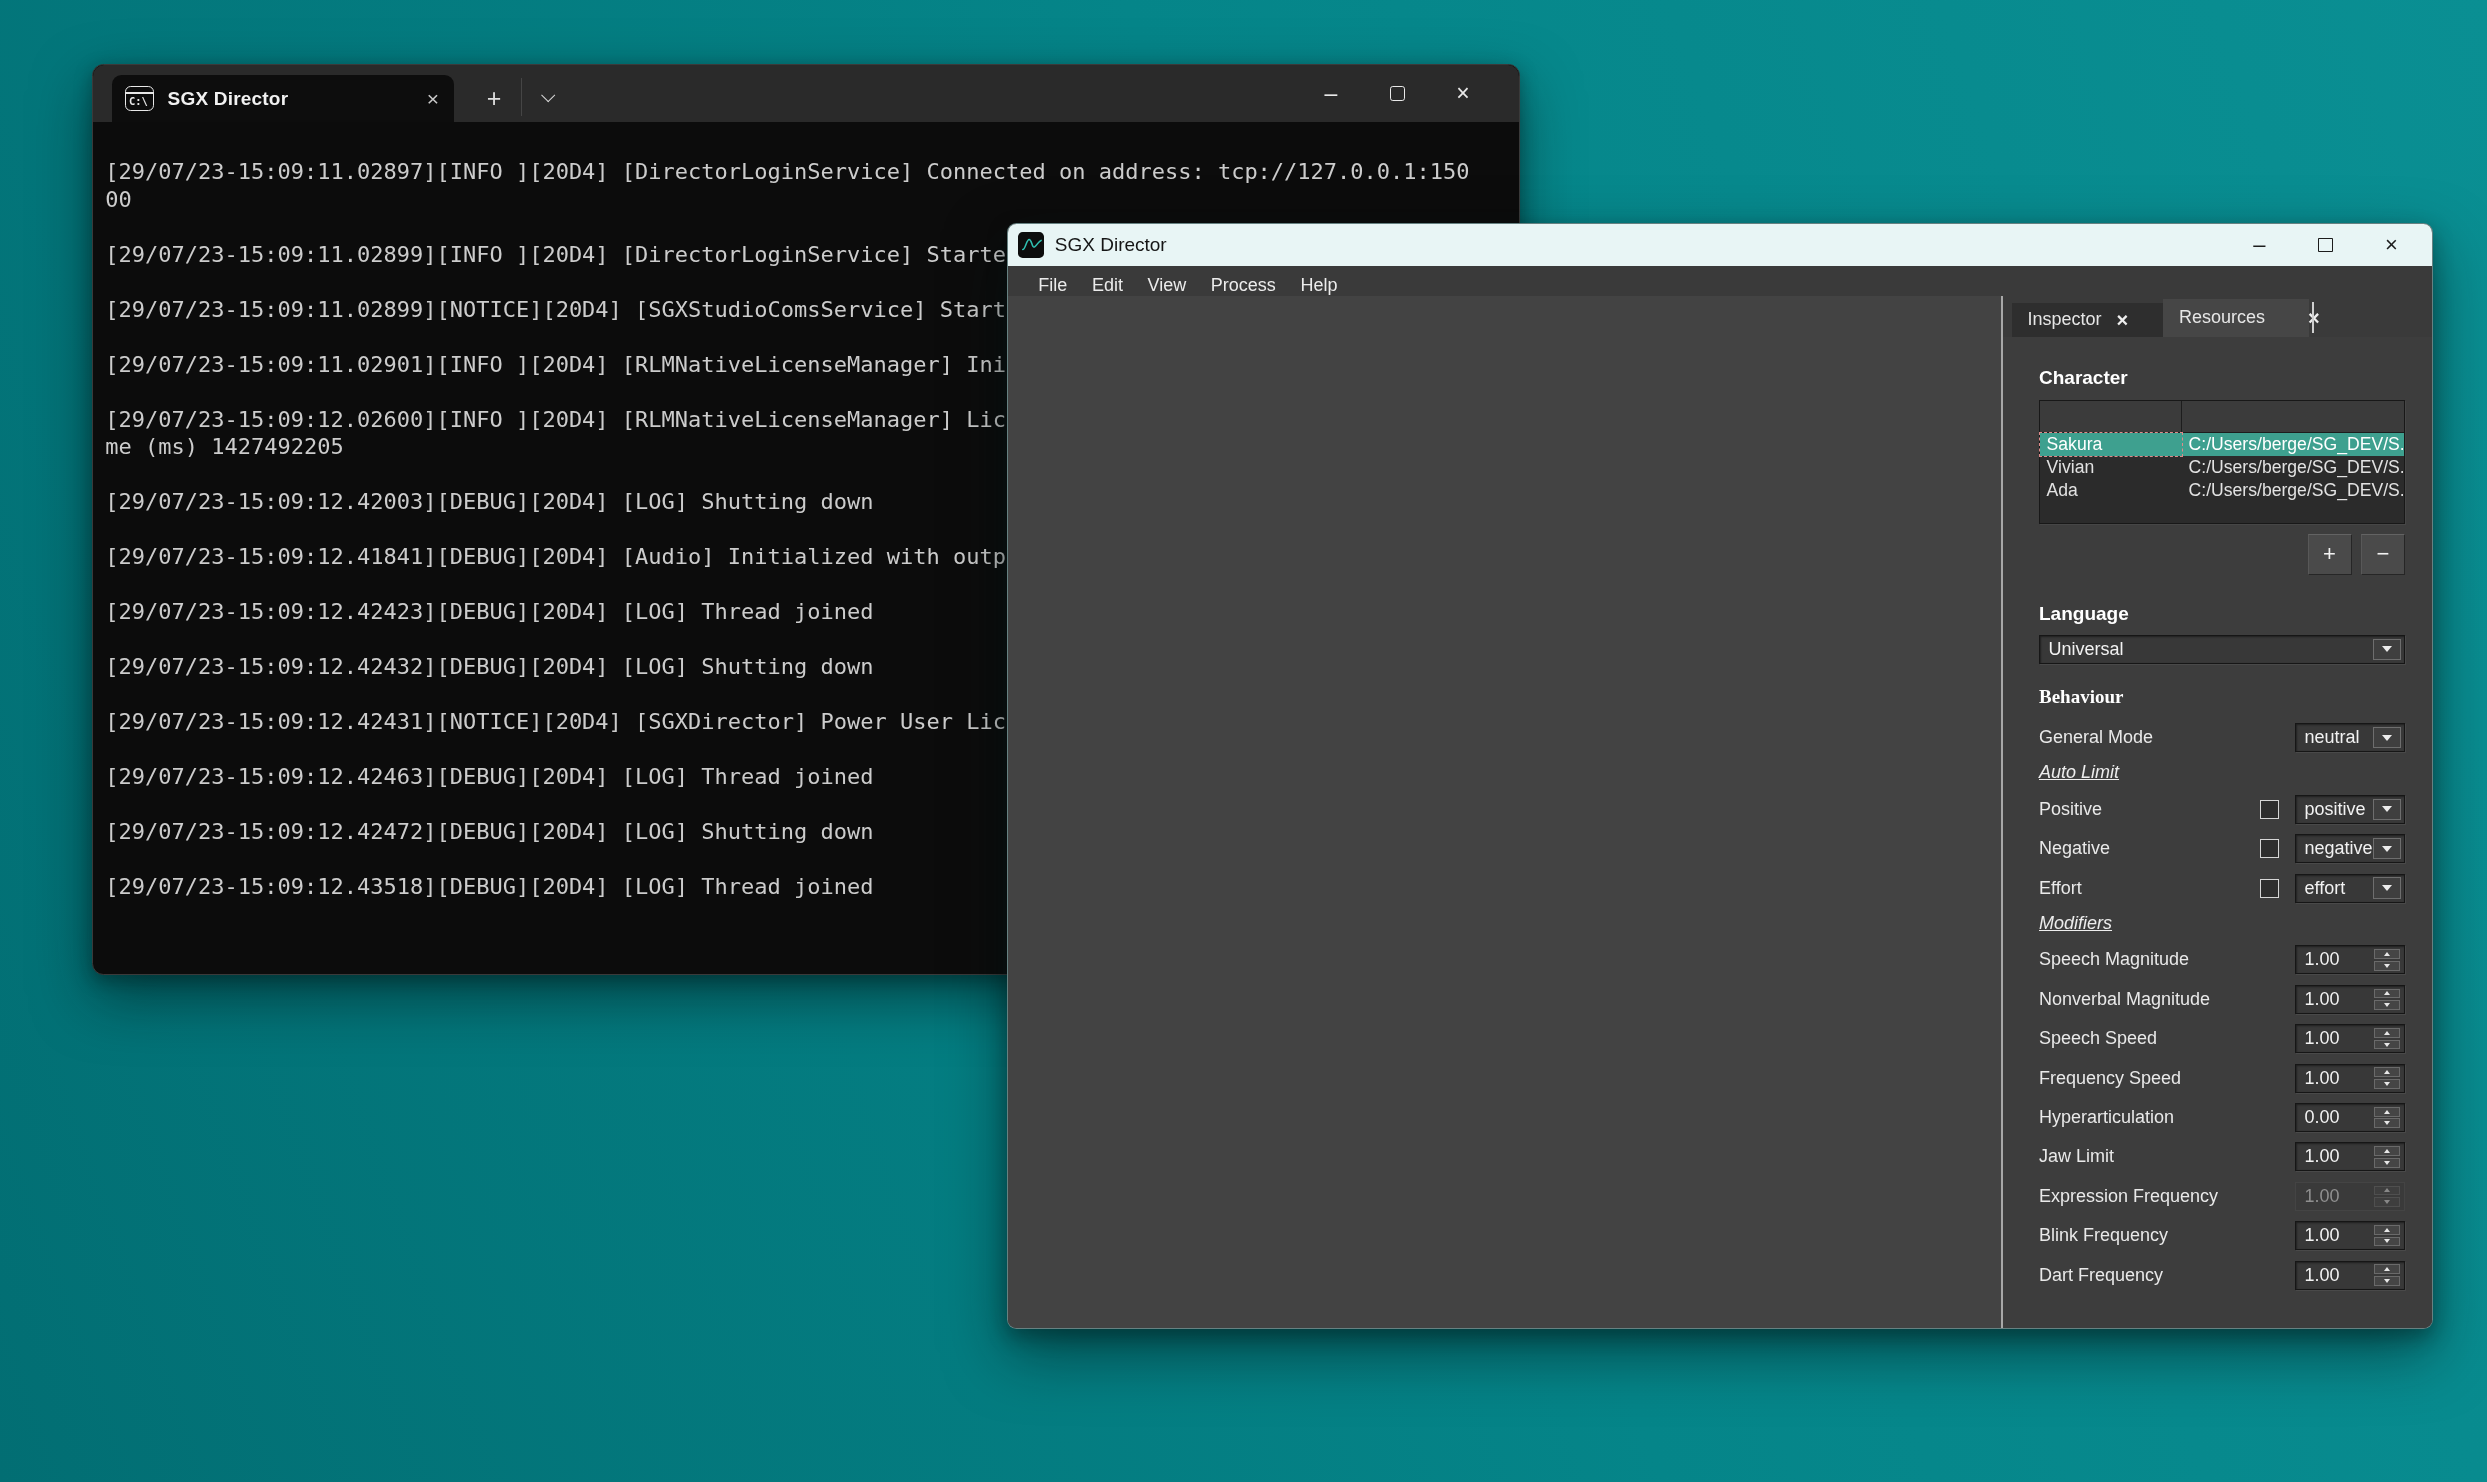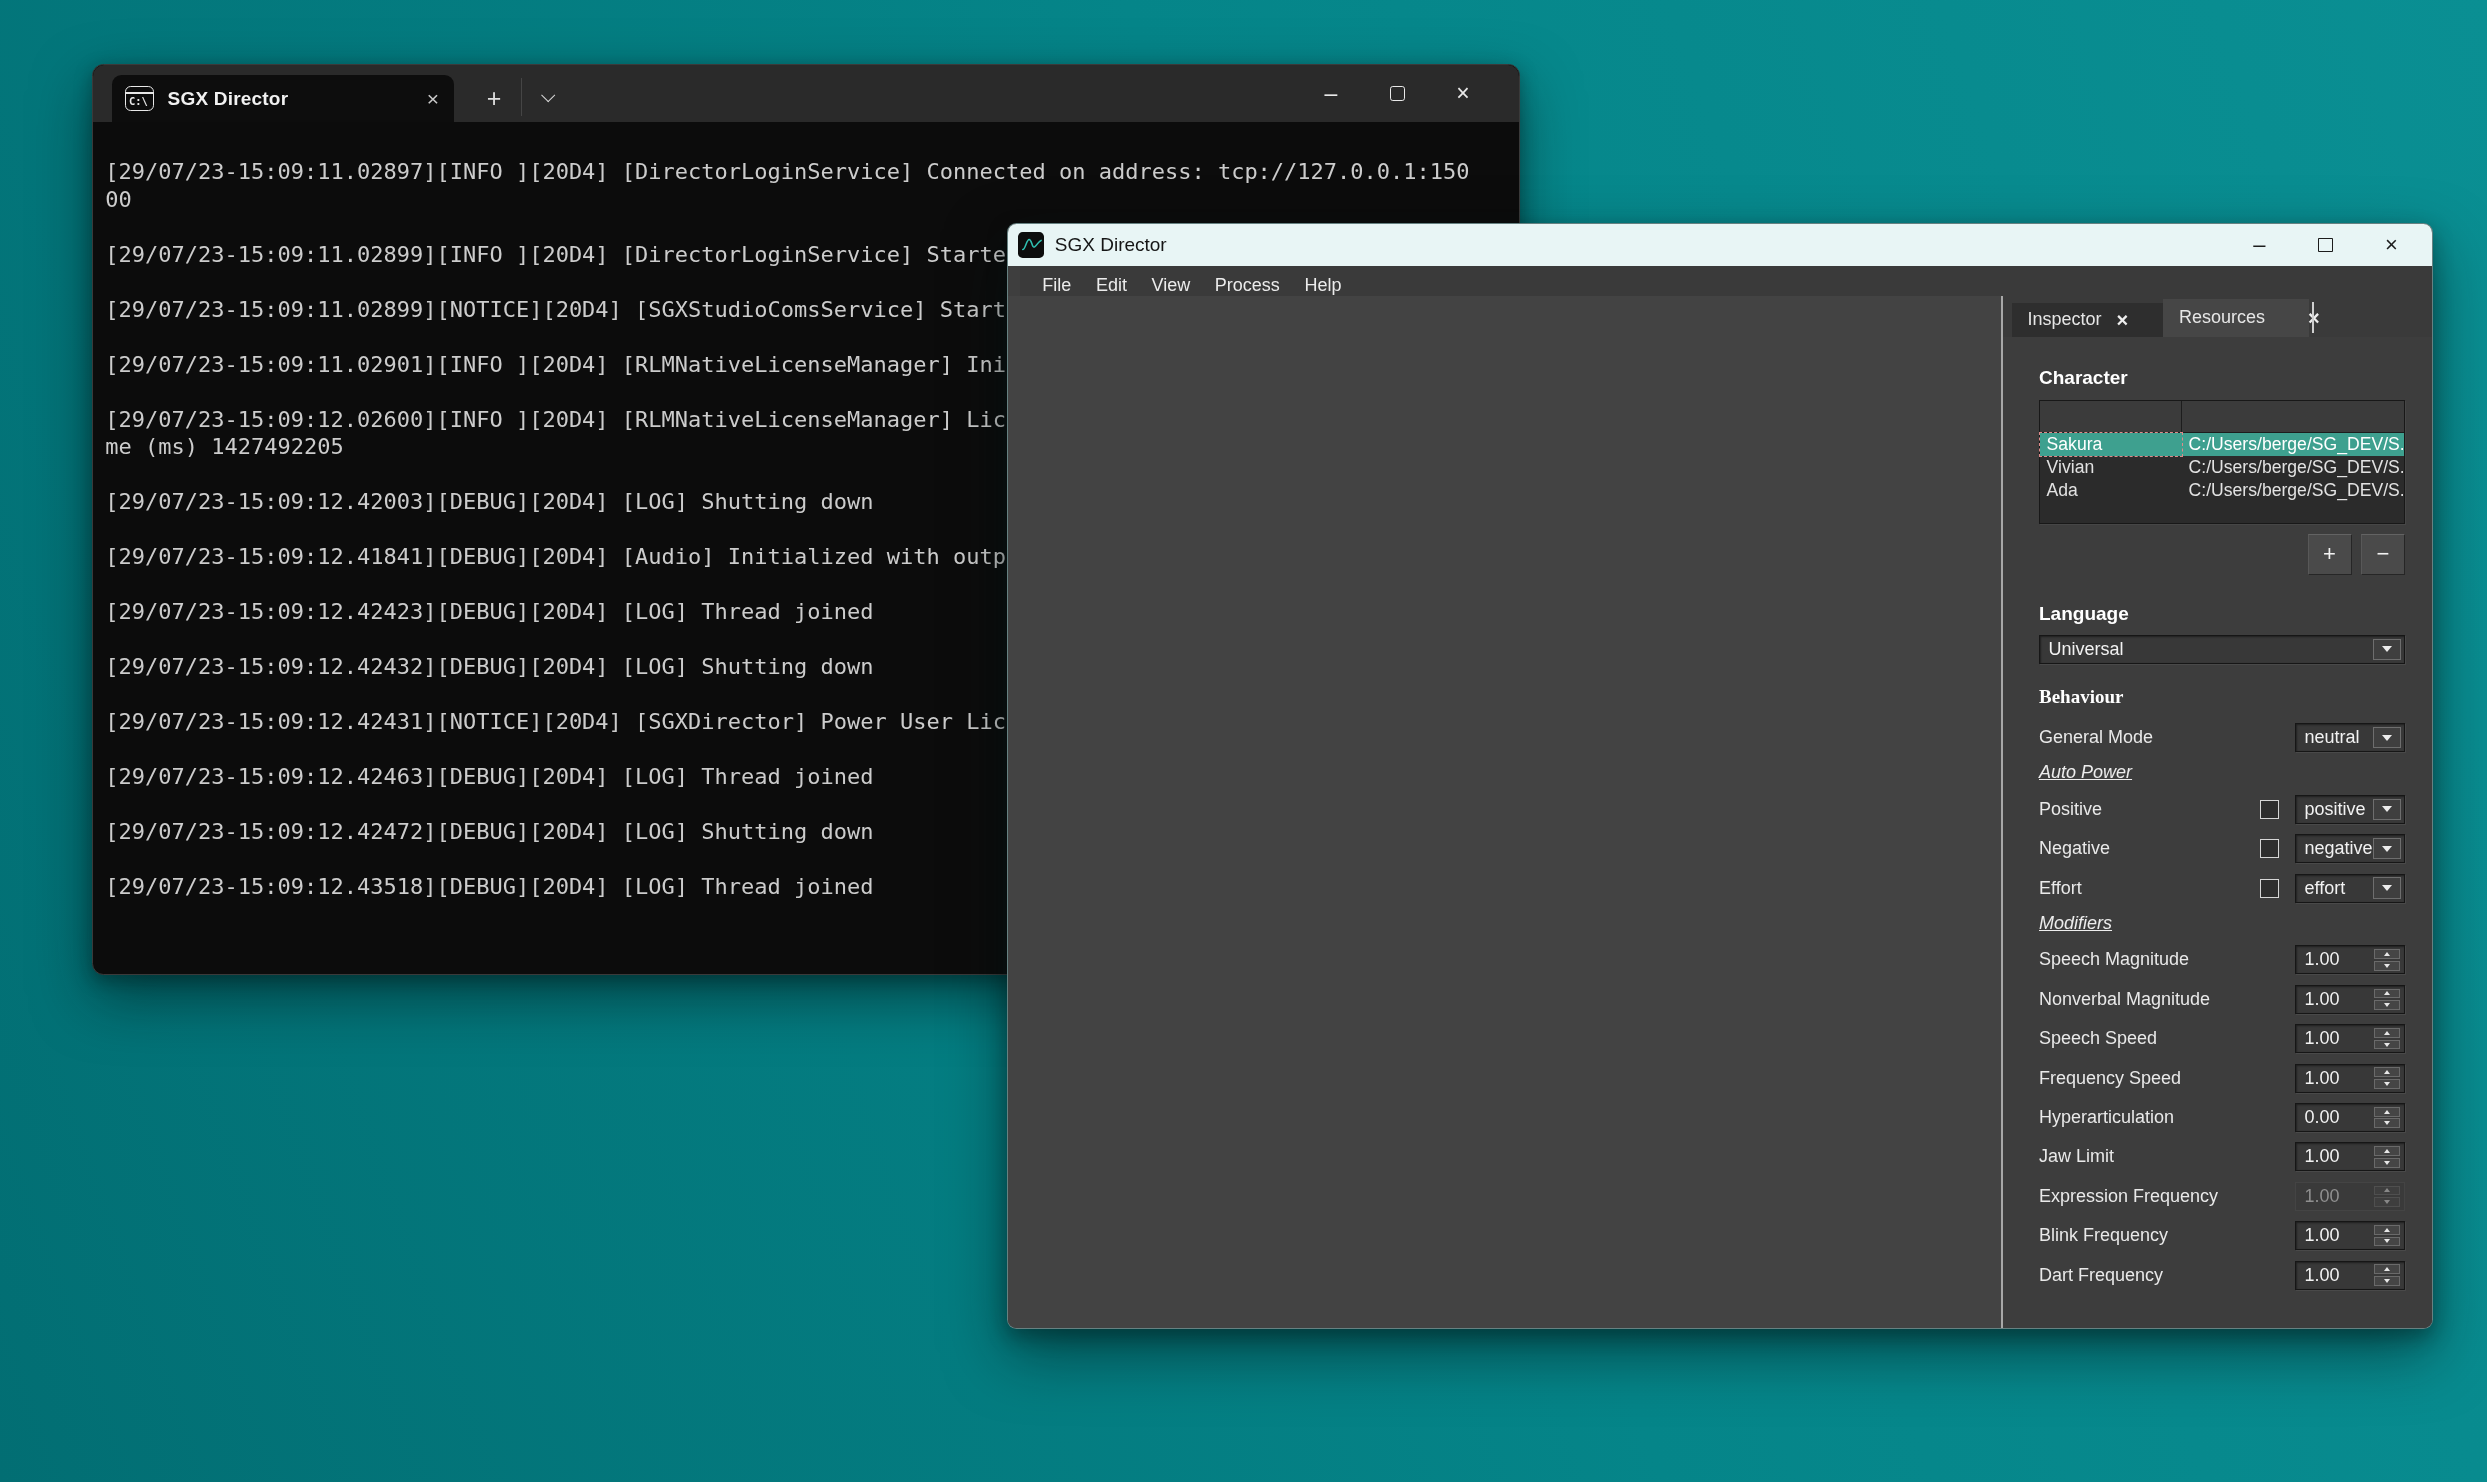--- a/index.html
+++ b/index.html
@@ -43,21 +43,21 @@
     background:#3e3e3e; border-radius:9.5px; border:0.9px solid rgba(150,210,210,.45);
     box-shadow: 0 25px 61px rgba(0,18,18,.5), 0 7.6px 19px rgba(0,18,18,.35);
     z-index:2; overflow:hidden;
   }
   .app-titlebar { height:42px; background:#e8f5f5; display:flex; align-items:center; padding-left:10.4px; position:relative; }
   .app-logo { width:26px; height:26px; background:#0d0d0d; border-radius:4.7px; flex:none; display:flex; align-items:center; justify-content:center; }
   .app-title { margin-left:10.4px; color:#151515; font-size:19px; }
   .app-controls { position:absolute; right:7.6px; top:0; height:42px; display:flex; }
   .app-ctrl { width:66px; height:42px; display:flex; align-items:center; justify-content:center; color:#1c1c1c; font-size:22px; }
   .glyph-max-a { width:14.2px; height:14.2px; border:1.9px solid #1c1c1c; border-radius:0.9px; }
-  .app-menubar { height:40px; background:#3a3a3a; border-bottom:0.9px solid #535353; display:flex; align-items:stretch; padding-left:10px;margin-left:12px; }
+  .app-menubar { height:40px; background:#3a3a3a; border-bottom:0.9px solid #535353; display:flex; align-items:stretch; padding-left:18px; }
   .menu-item { display:flex; align-items:center; padding:0 12.3px; color:#ececec; font-size:18px; }
   .app-client { position:absolute; top:72px; left:0; right:0; bottom:0; background:#434343; }
   .viewport { position:absolute; left:0; top:0; bottom:0; width:993px; }
   .splitter { position:absolute; left:993px; top:0; bottom:0; width:1.9px; background:#a8a8a8; }
   .panel { position:absolute; left:995px; right:0; top:0; bottom:0; background:#3d3d3d; }
   .tabstrip { position:relative; height:41px; background:#3a3a3a; }
   .tab { position:absolute; display:flex; align-items:center; padding:0 16px; color:#e6e6e6; font-size:18px; }
   .tab-inspector { left:8.5px; top:6.6px; height:34px; width:152px; background:#2e2e2e; }
   .tab-resources { left:160px; top:2.8px; height:38px; width:146px; background:#464646;gap:28px; }
   .tab .tab-x { margin-left:auto; font-size:20px; font-weight:bold; color:#efefef; line-height:1; }
@@ -227,21 +227,21 @@
         <div class="field-row mt-gmode" style="margin-top:14.2px;">
           <span class="flabel">General Mode</span>
           <div class="combo w-right">
             <span>neutral</span>
             <span class="combo-btn">
                 <span class="tri-dn"></span>
               </span>
           </div>
         </div>
 
-        <div class="h-sub mt-sub">Auto Power</div>
+        <div class="h-sub mt-sub">Auto Limit</div>
         <div class="field-row">
           <span class="flabel">Positive</span>
           <span class="checkbox"></span>
           <div class="combo w-right">
             <span>positive</span>
             <span class="combo-btn">
                 <span class="tri-dn"></span>
               </span>
           </div>
         </div>

